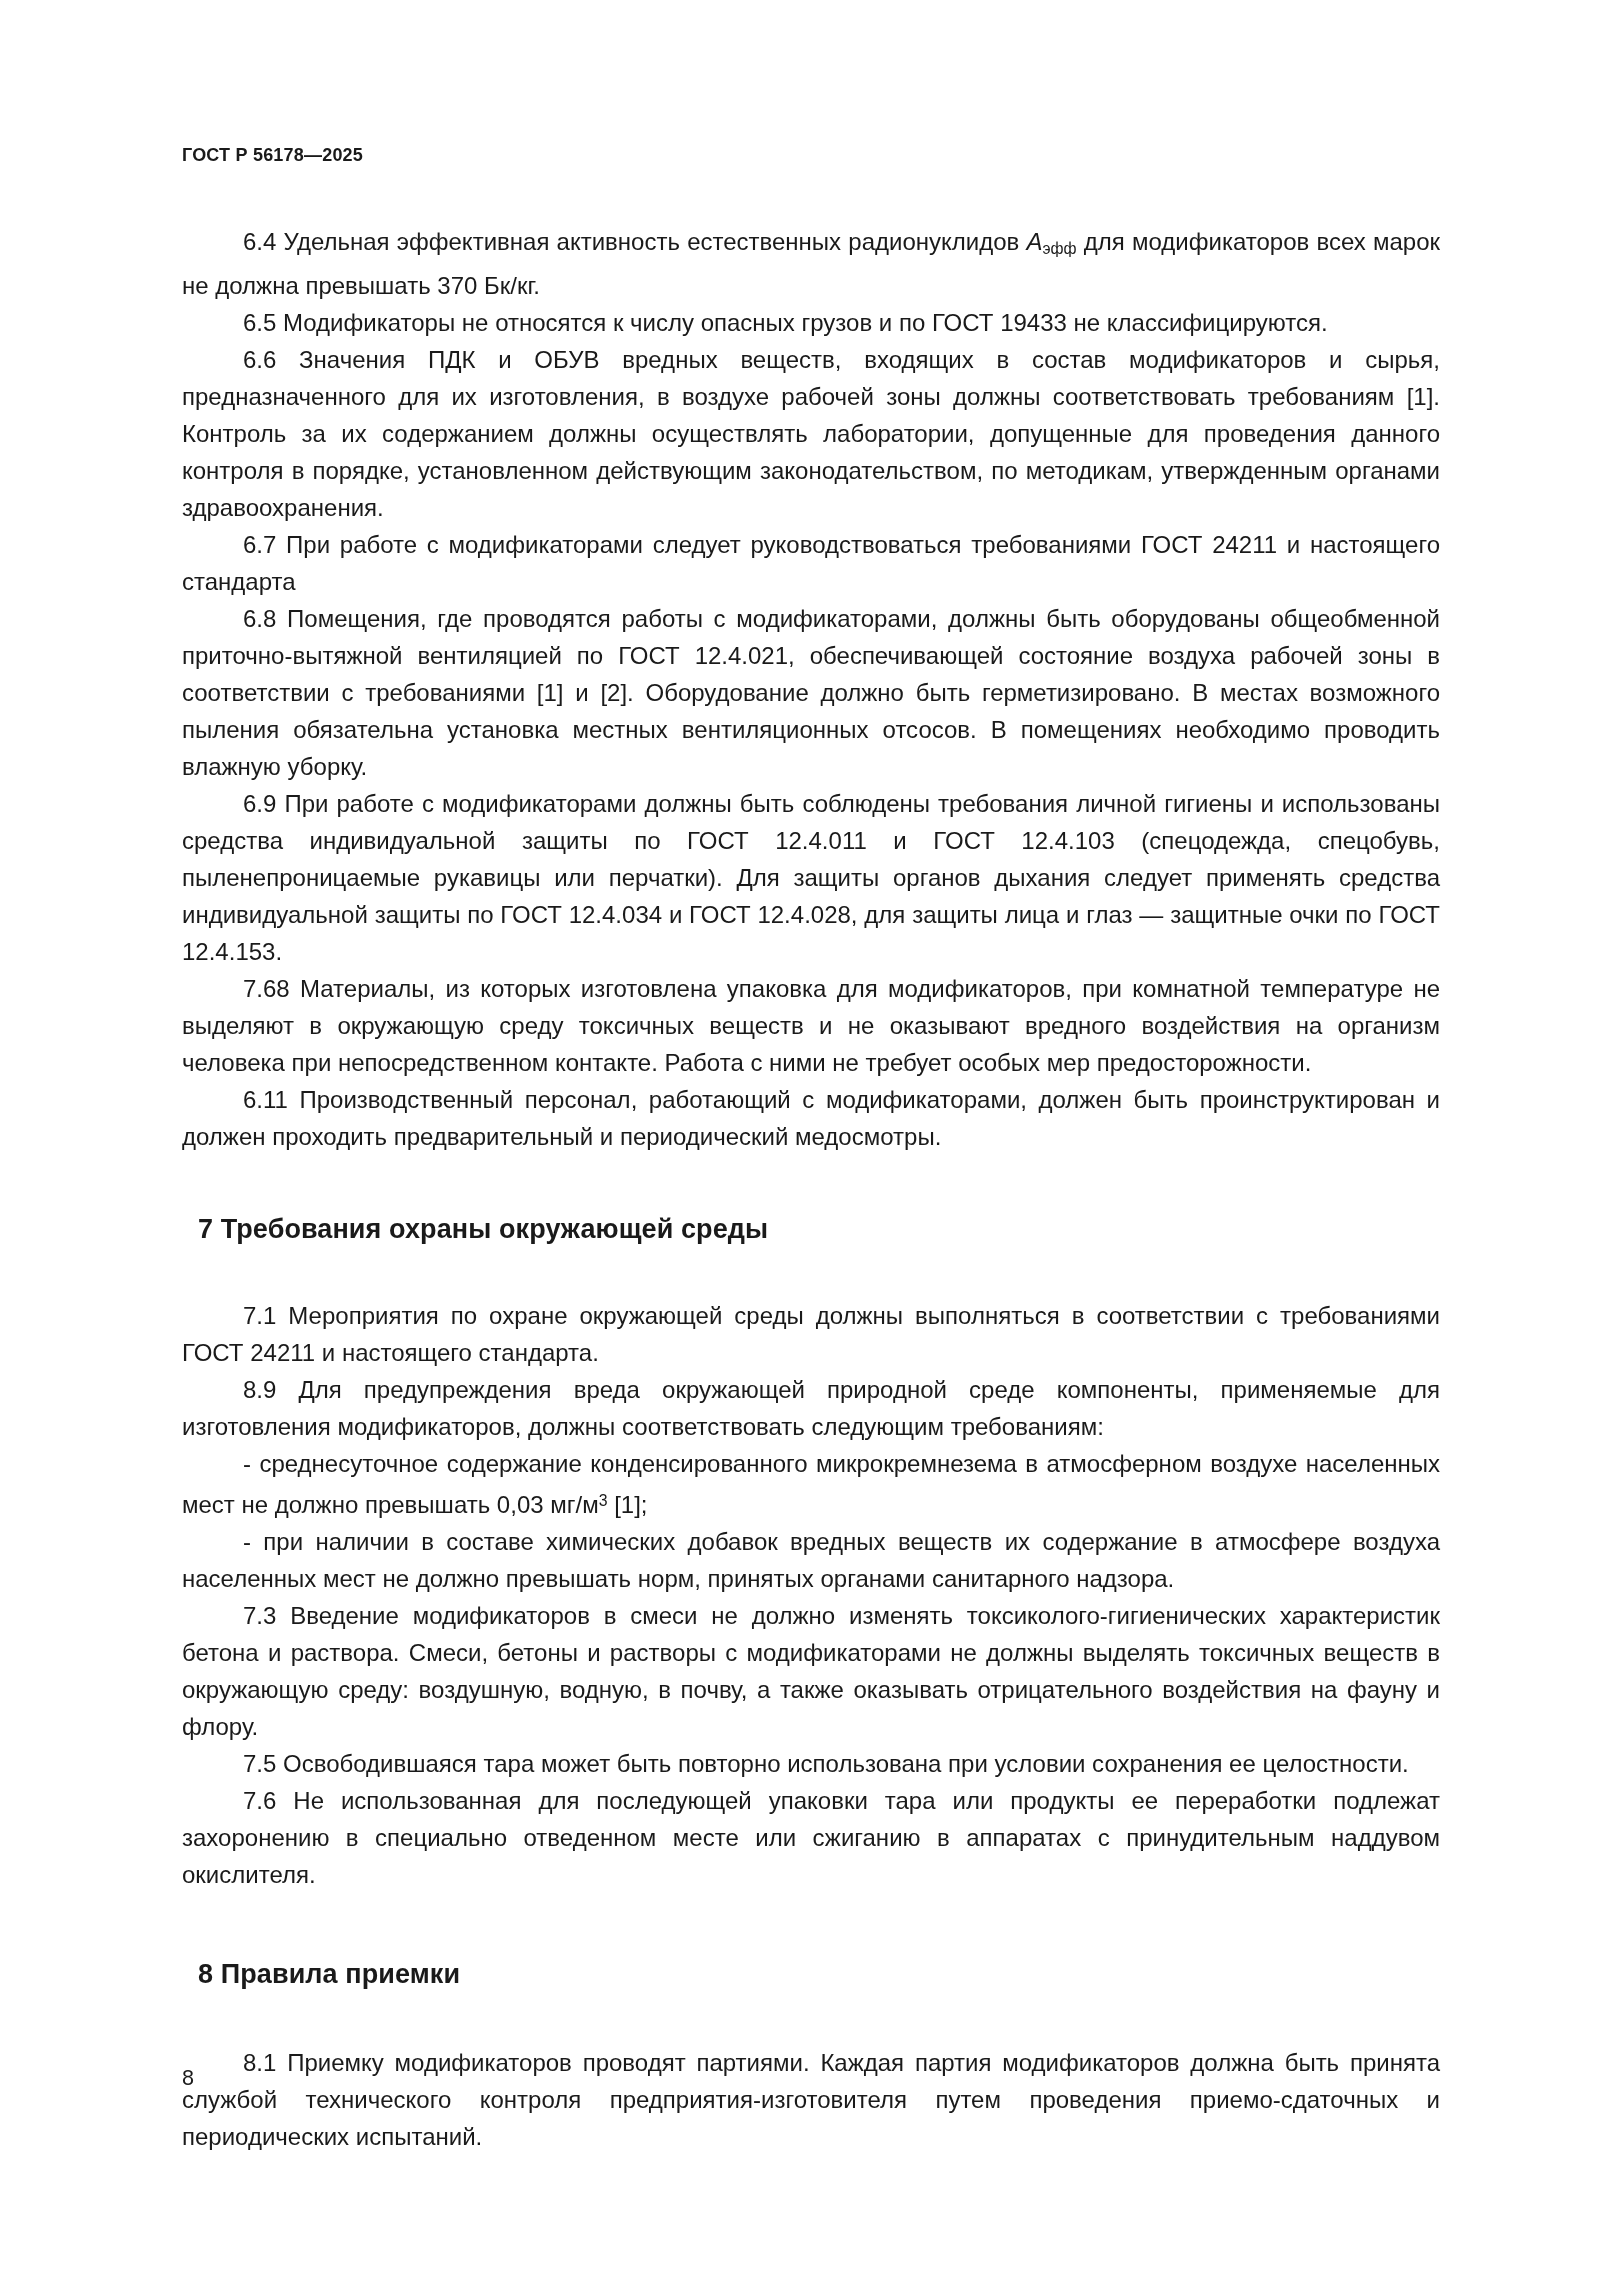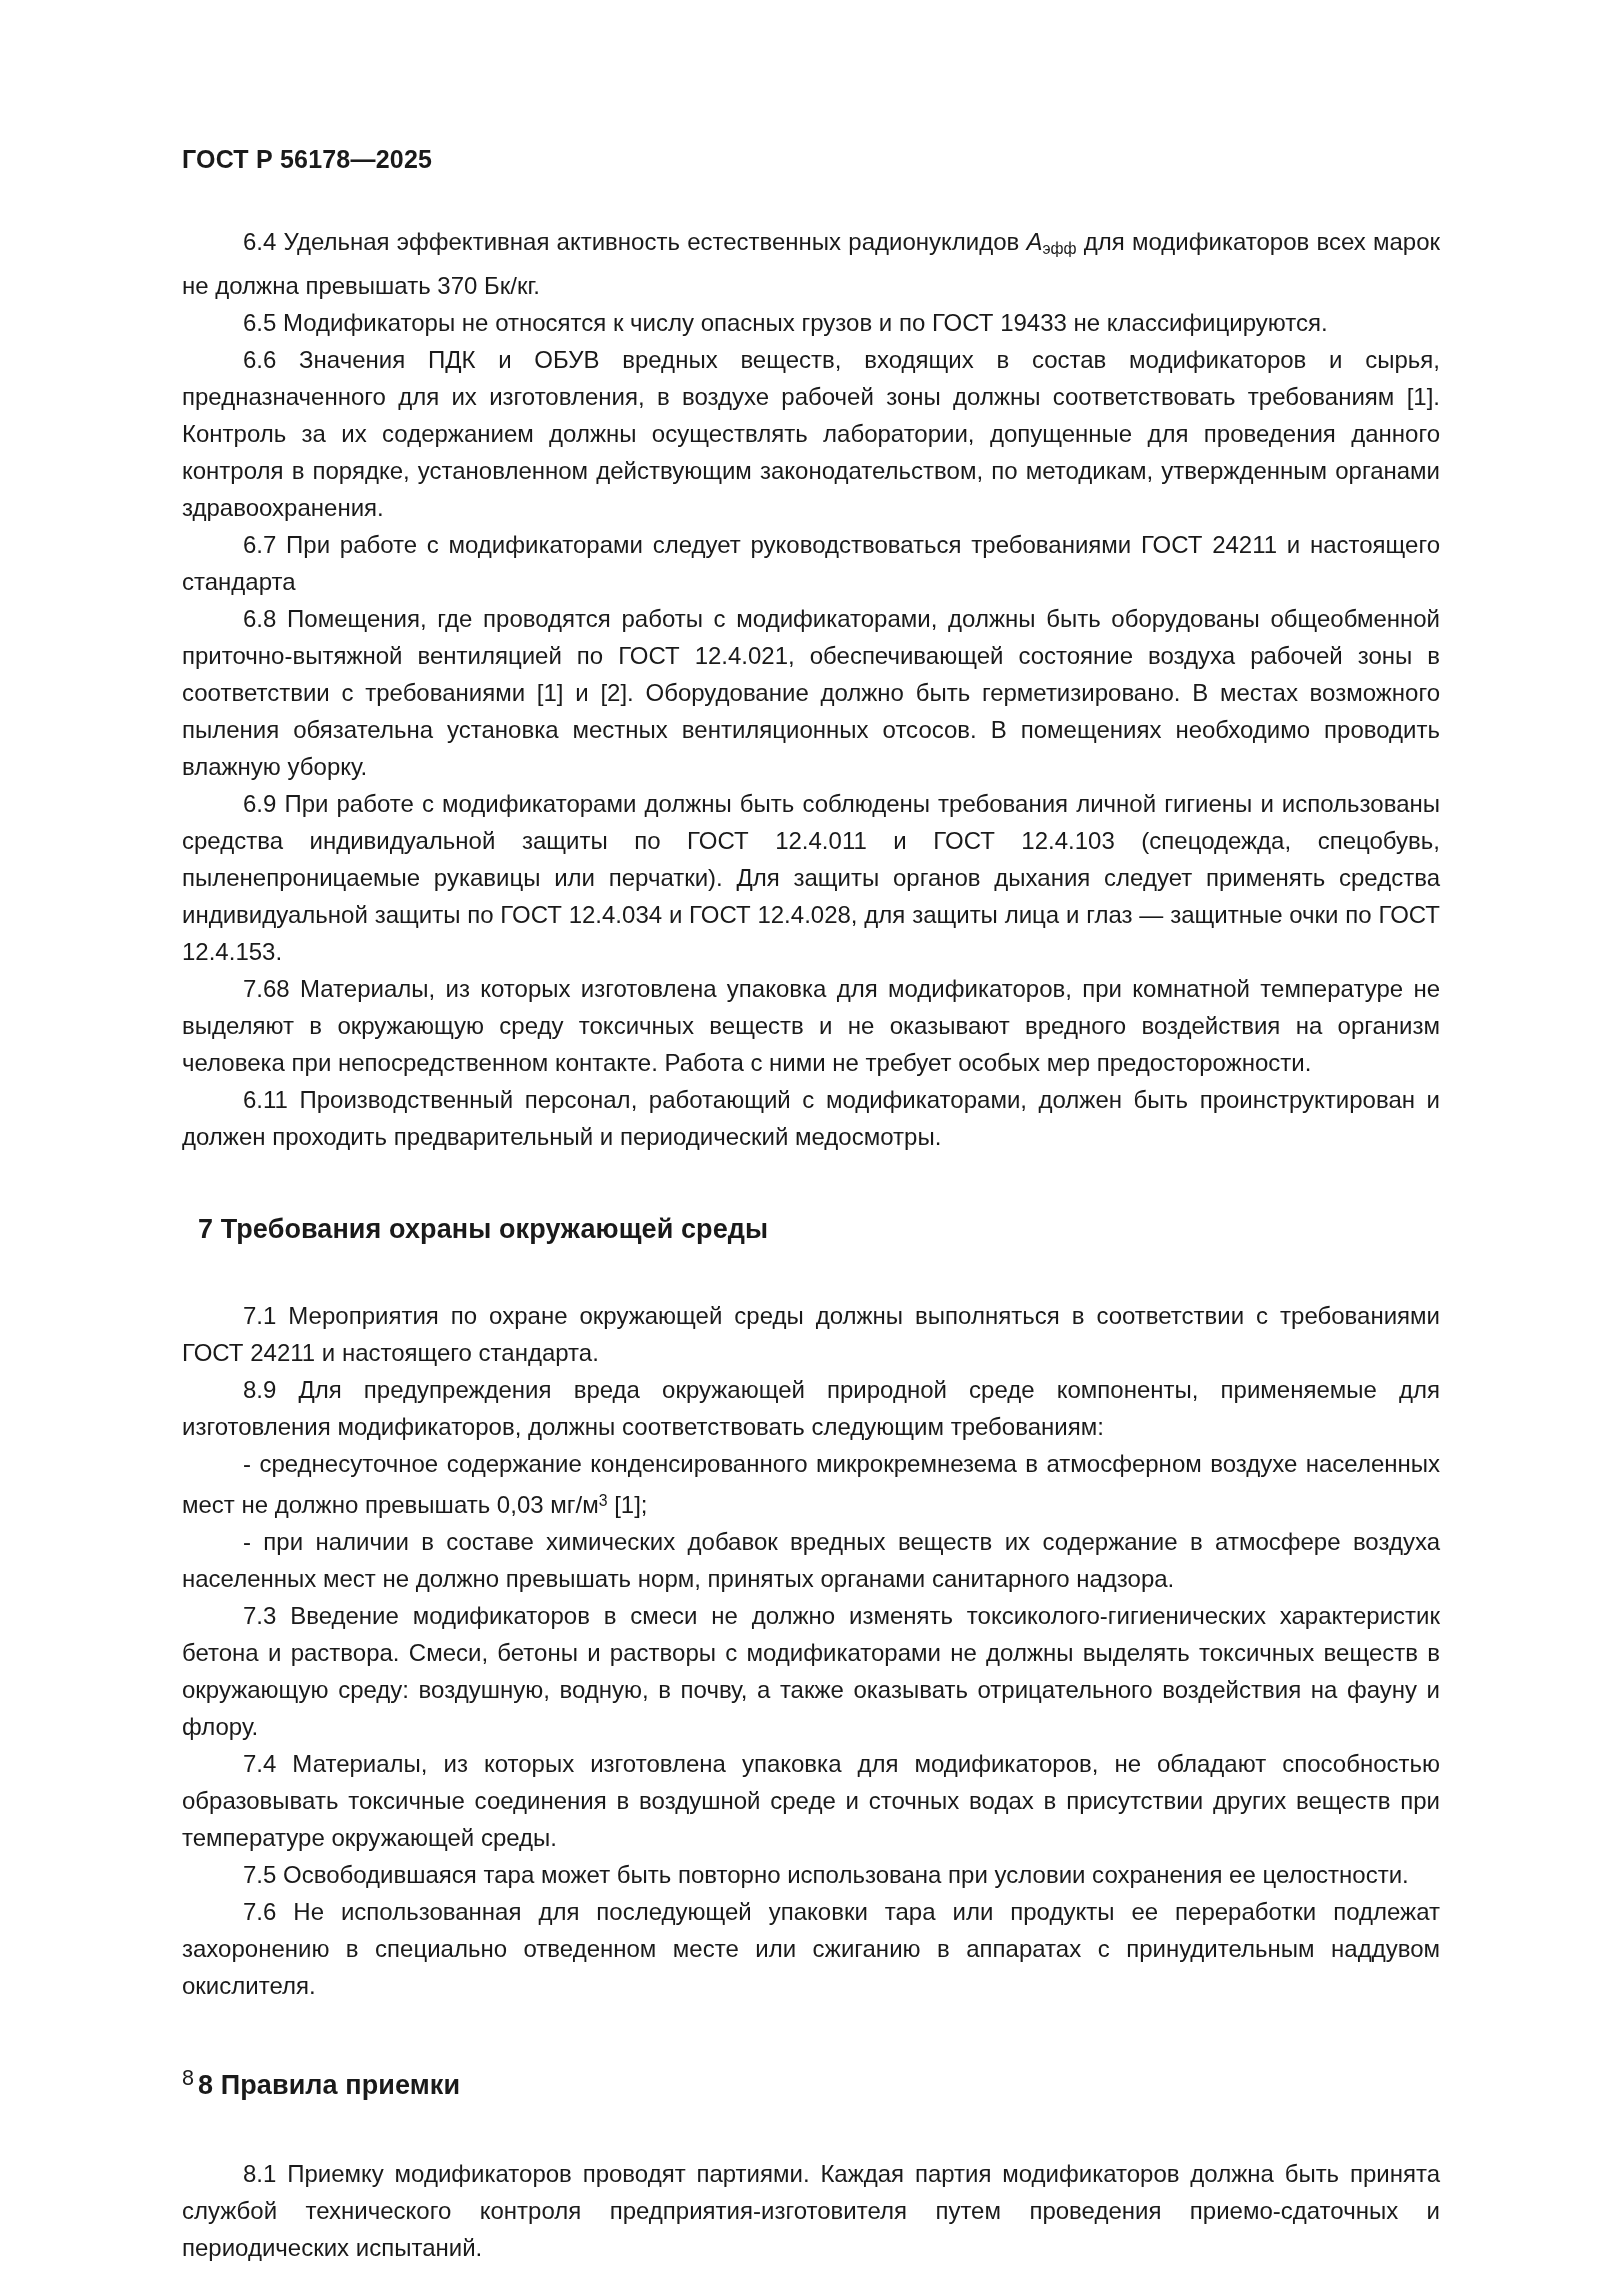--- a/index.html
+++ b/index.html
@@ -17,21 +17,21 @@
     width: 1621px;
     height: 2293px;
     background: #ffffff;
     box-sizing: border-box;
     overflow: hidden;
   }
   .page-header {
     position: absolute;
     top: 145px;
     left: 182px;
-    font-size: 25px;
+    font-size: 18px;
     font-weight: bold;
     letter-spacing: 0.2px;
     white-space: nowrap;
   }
   .content {
     position: absolute;
     top: 223px;
     left: 182px;
     width: 1258px;
   }
@@ -117,21 +117,20 @@
     <p class="para">7.1  Мероприятия по охране окружающей среды должны выполняться в соответствии с требованиями ГОСТ 24211 и настоящего стандарта.</p>
 
     <p class="para">8.9  Для предупреждения вреда окружающей природной среде компоненты, применяемые для изготовления модификаторов, должны соответствовать следующим требованиям:</p>
 
     <p class="bullet"><span>- среднесуточное содержание конденсированного микрокремнезема в атмосферном воздухе населенных мест не должно превышать 0,03 мг/м</span><sup>3</sup><span> [1];</span></p>
 
     <p class="bullet">- при наличии в составе химических добавок вредных веществ их содержание в атмосфере воздуха населенных мест не должно превышать норм, принятых органами санитарного надзора.</p>
 
     <p class="para">7.3  Введение модификаторов в смеси не должно изменять токсиколого-гигиенических характеристик бетона и раствора. Смеси, бетоны и растворы с модификаторами не должны выделять токсичных веществ в окружающую среду: воздушную, водную, в почву, а также оказывать отрицательного воздействия на фауну и флору.</p>
 
-    <p class="para">7.4  Материалы, из которых изготовлена упаковка для модификаторов, не обладают способностью образовывать токсичные соединения в воздушной среде и сточных водах в присутствии других веществ при температуре окружающей среды.</p>
 
     <p class="para">7.5  Освободившаяся тара может быть повторно использована при условии сохранения ее целостности.</p>
 
     <p class="para">7.6  Не использованная для последующей упаковки тара или продукты ее переработки подлежат захоронению в специально отведенном месте или сжиганию в аппаратах с принудительным наддувом окислителя.</p>
 
     <div class="gap-before-heading-8"></div>
 
     <h2 class="section-heading">8  Правила приемки</h2>
 
     <div class="gap-after-heading-8"></div>

